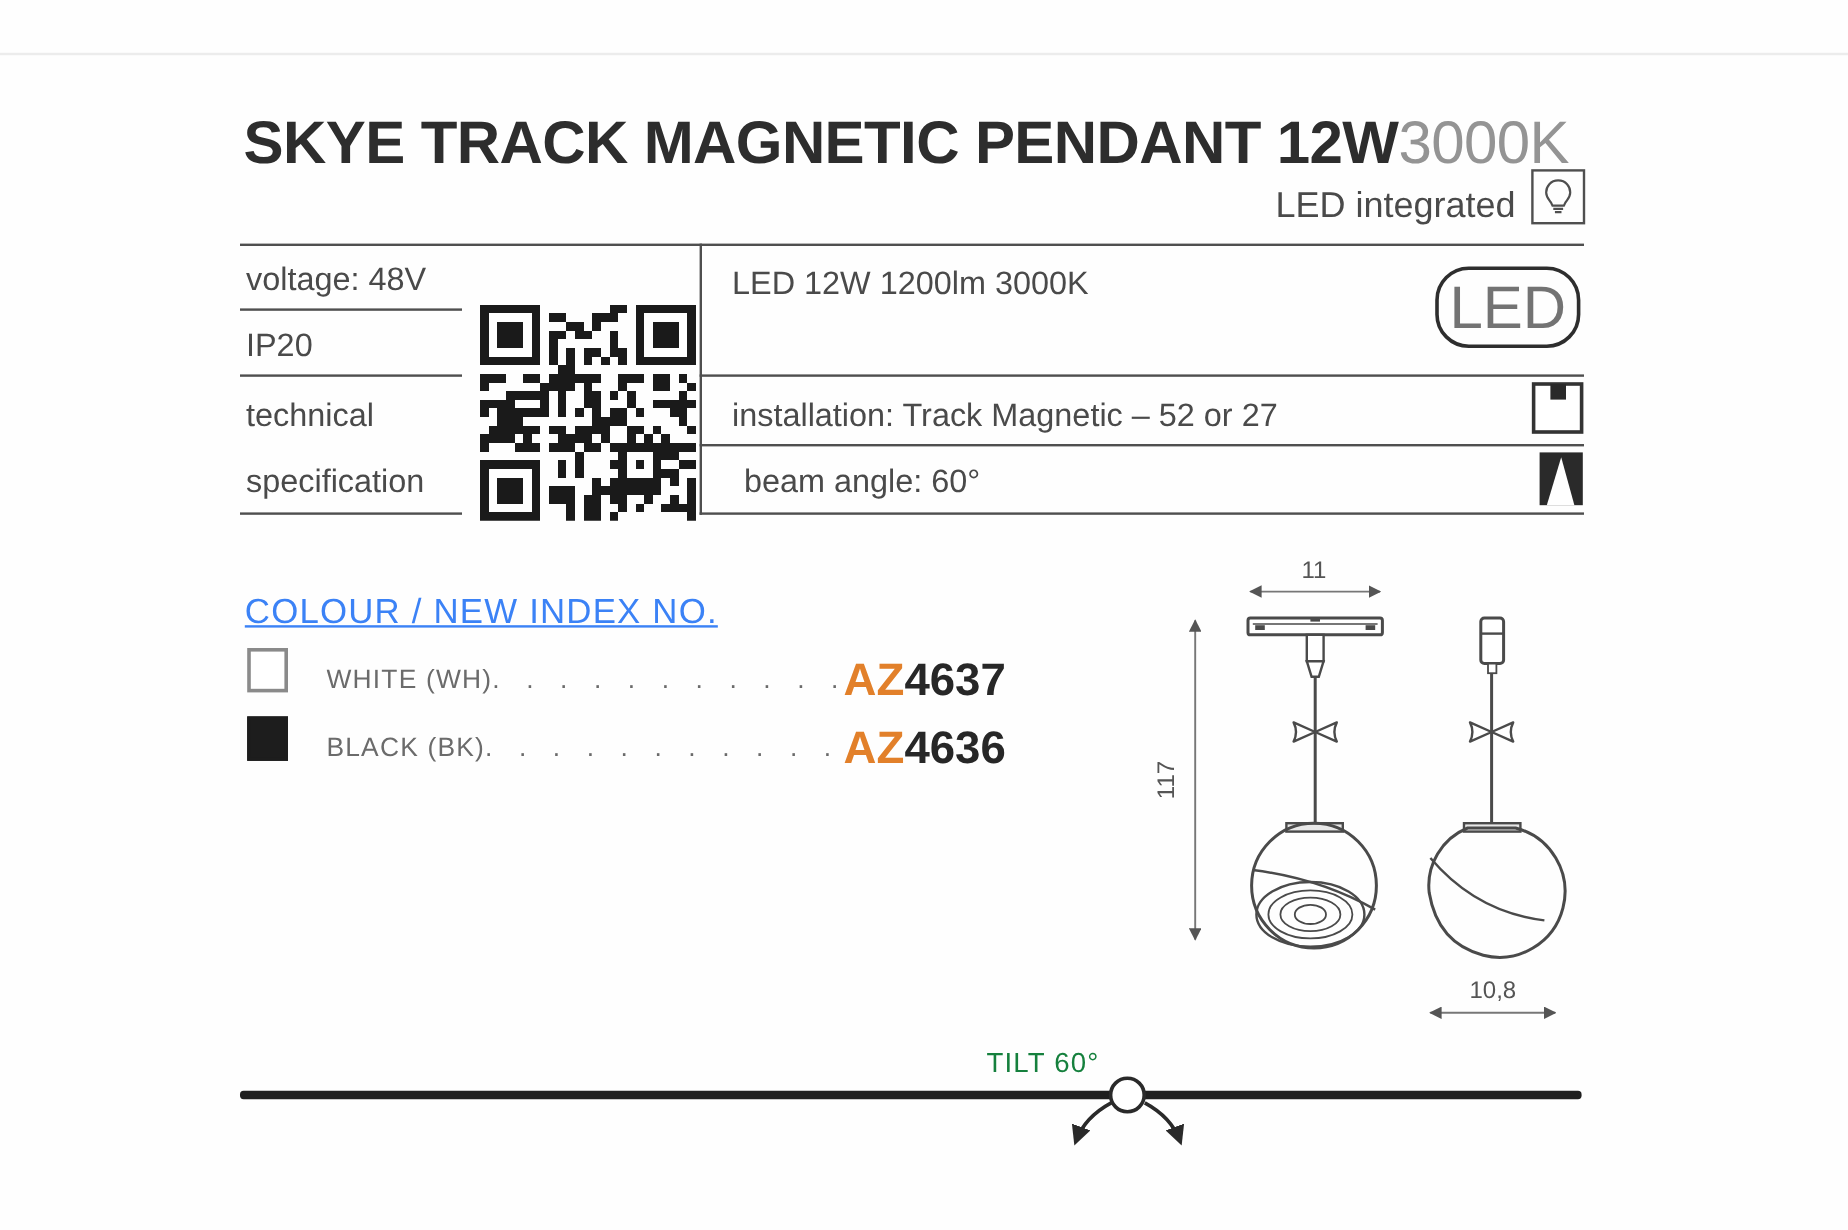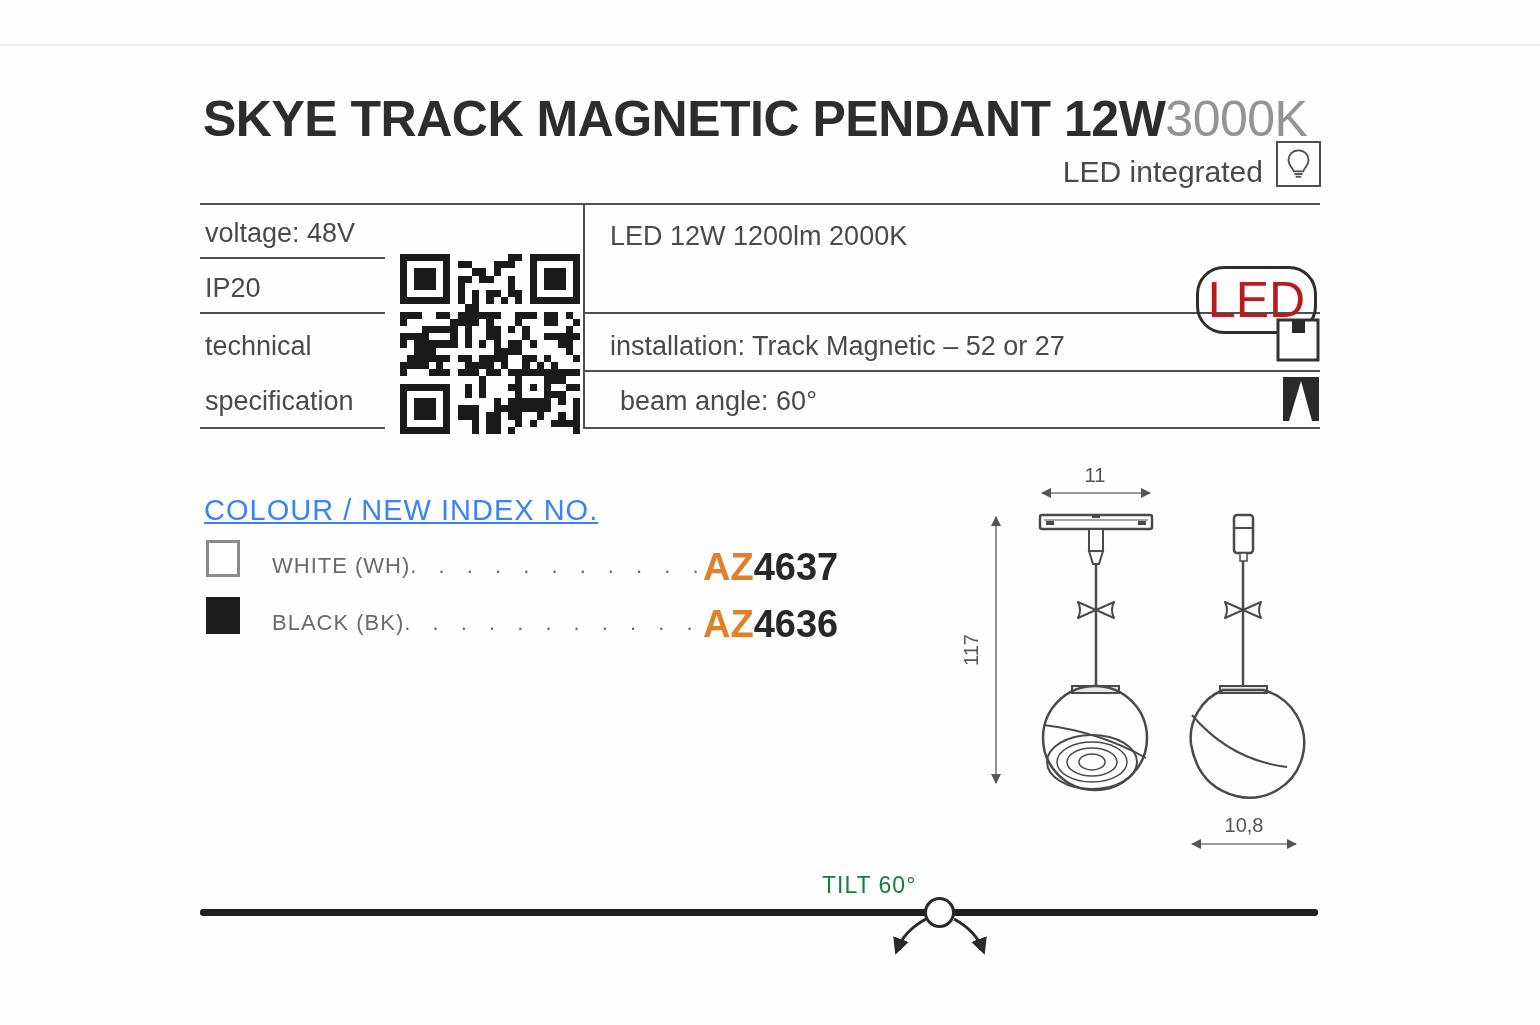--- a/index.html
+++ b/index.html
@@ -11,21 +11,21 @@
   .hline,.vline{position:absolute;background:#4f4f4f;}
   
   #page-title{left:203px;top:90px;font-size:50px;font-weight:bold;letter-spacing:-0.5px;white-space:nowrap;}
   #page-title .temp{color:#949494;font-weight:400;}
   #led-integrated{top:155px;right:277px;font-size:30px;color:#4a4a4a;}
   #bulb-box{left:1276px;top:141px;width:45px;height:46px;border:2px solid #4f4f4f;box-sizing:border-box;}
   
   .cell{position:absolute;font-size:27px;color:#4a4a4a;white-space:nowrap;}
   
   #led-badge{left:1196px;top:222px;width:121px;height:68px;border:3px solid #2e2e2e;border-radius:28px;
-    display:flex;align-items:center;justify-content:center;font-size:50px;color:#b91c1c;box-sizing:border-box;margin-top:44px;}
+    display:flex;align-items:center;justify-content:center;font-size:50px;color:#737373;box-sizing:border-box;}
   
   #colour-heading{left:204px;top:494px;font-size:29px;color:#3b82f6;letter-spacing:1px;text-decoration:underline;}
   .swatch{position:absolute;width:34px;height:37px;box-sizing:border-box;}
   .sw-white{border:3px solid #8a8a8a;background:#fff;}
   .sw-black{background:#1d1d1d;border:3px solid #1d1d1d;}
   .colour-label-row{position:absolute;font-size:22px;color:#6b6b6b;letter-spacing:1px;white-space:nowrap;
     width:428px;overflow:hidden;}
   .colour-label-row .dots{letter-spacing:8px;color:#6b6b6b;}
   .code{position:absolute;font-size:38px;font-weight:bold;white-space:nowrap;}
   .code .pfx{color:#e2802a;}
@@ -63,21 +63,21 @@
   <div class="hline" style="left:200px;top:312px;width:185px;height:2px;"></div>
   <div class="hline" style="left:200px;top:427px;width:185px;height:2px;"></div>
   <div class="hline" style="left:583px;top:312px;width:737px;height:2px;"></div>
   <div class="hline" style="left:583px;top:370px;width:737px;height:2px;"></div>
   <div class="hline" style="left:583px;top:427px;width:737px;height:2px;"></div>
 
   <div class="cell" style="left:205px;top:218px;">voltage: 48V</div>
   <div class="cell" style="left:205px;top:273px;">IP20</div>
   <div class="cell" style="left:205px;top:331px;">technical</div>
   <div class="cell" style="left:205px;top:386px;">specification</div>
-  <div class="cell" style="left:610px;top:221px;">LED 12W 1200lm 2000K</div>
+  <div class="cell" style="left:610px;top:221px;">LED 12W 1200lm 3000K</div>
   <div class="cell" style="left:610px;top:331px;">installation: Track Magnetic – 52 or 27</div>
   <div class="cell" style="left:620px;top:386px;">beam angle: 60°</div>
 
   <div id="led-badge" class="abs">LED</div>
 
   <div class="abs" style="left:1276px;top:318px;">
     <svg width="44" height="44" viewBox="0 0 44 44">
       <rect x="2" y="2" width="40" height="40" fill="#ffffff" stroke="#333" stroke-width="3"></rect>
       <rect x="16" y="2" width="13" height="13" fill="#2a2a2a"></rect>
     </svg>

